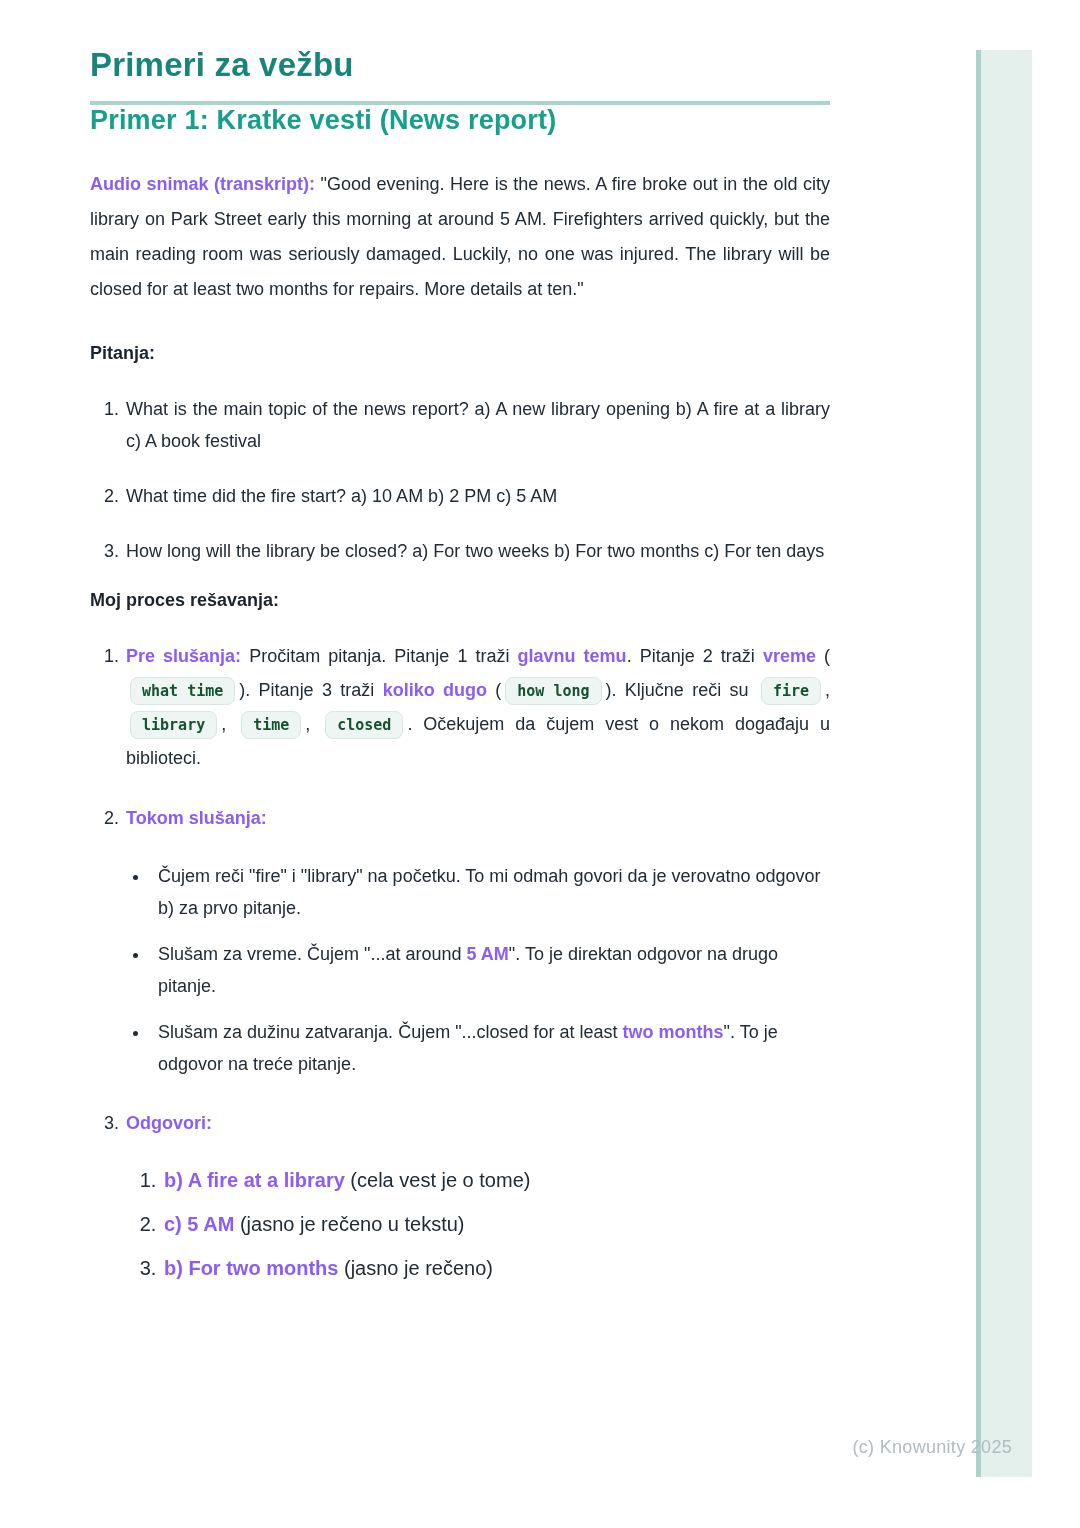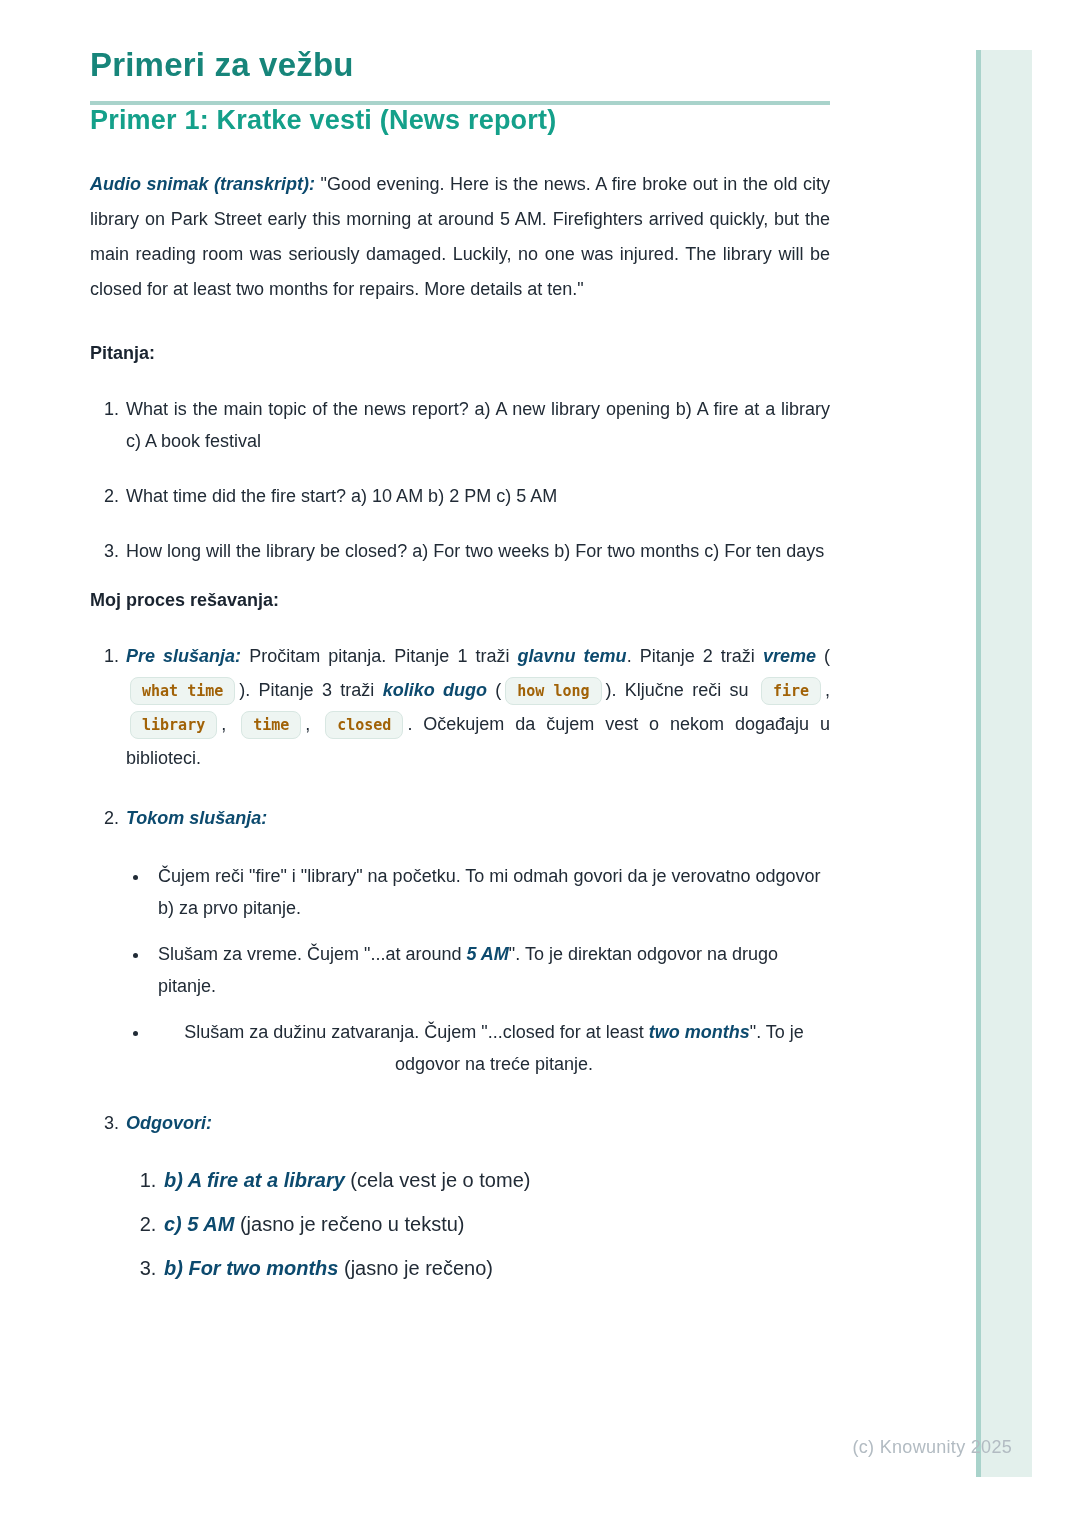--- a/index.html
+++ b/index.html
@@ -78,45 +78,45 @@
   }
   .process-heading { margin-top: 23px; }
   ol.process {
     margin-top: 28px;
     padding-left: 34px;
     font-size: 18px;
     line-height: 34px;
   }
   ol.process > li { margin-bottom: 26px; padding-left: 2px; }
   ol.process > li.step { text-align: justify; }
-  strong { font-weight: 700; color: #0c4a6e; font-style: italic; }
+  strong { font-weight: 700; color: #8b5cf6; }
   code.chip {
     display: inline-block;
     font-family: "DejaVu Sans Mono", monospace;
     font-size: 15px;
     font-weight: 700;
-    color: #a16207;
+    color: #14532d;
     background: #eef5f2;
     border: 1px solid #d8e7e2;
     border-radius: 8px;
     padding: 0 11px;
     line-height: 26px;
     margin: 0 4px;
     vertical-align: baseline;
   }
   ul.bullets {
     margin-top: 25px;
     padding-left 24px;
     padding-left: 24px;
     list-style: disc;
     font-size: 18px;
     line-height: 32px;
   }
   ul.bullets > li { margin-bottom: 14px; padding-left: 8px; }
-  ul.bullets > li:last-child { margin-bottom: 0; text-align: center; }
+  ul.bullets > li:last-child { margin-bottom: 0; }
   ol.answers {
     margin-top: 25px;
     padding-left: 36px;
     font-size: 20px;
     line-height: 31px;
   }
   ol.answers > li { margin-bottom: 13px; padding-left: 2px; }
   ol.answers > li:last-child { margin-bottom: 0; }
   .page-footer {
     position: absolute;

